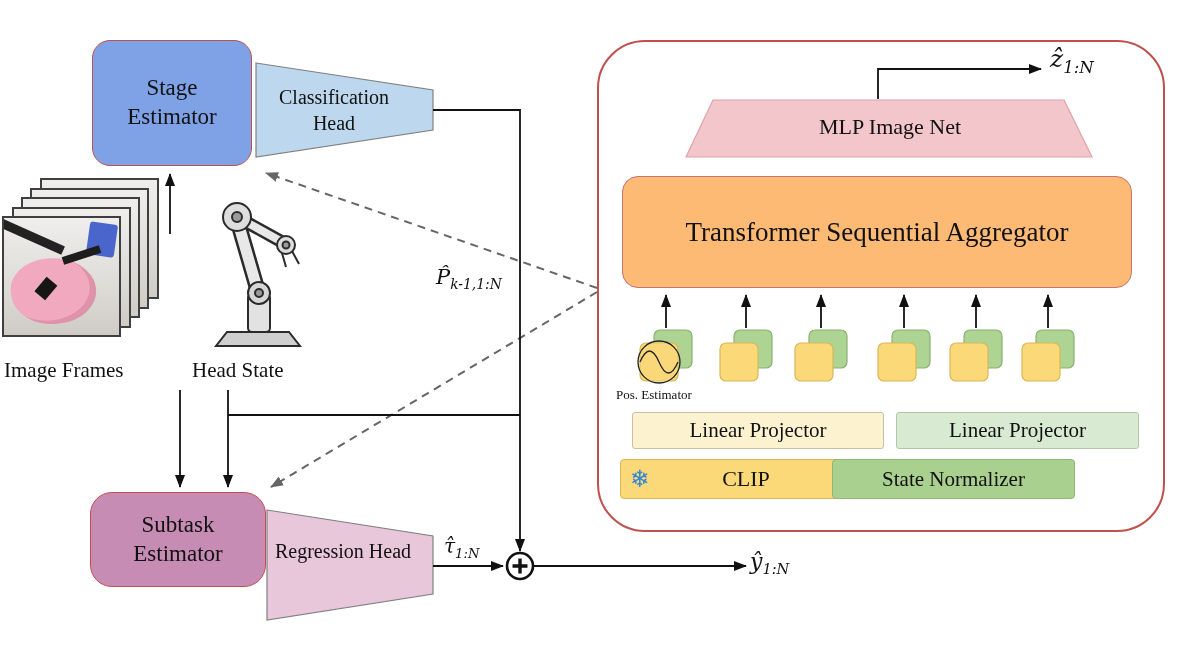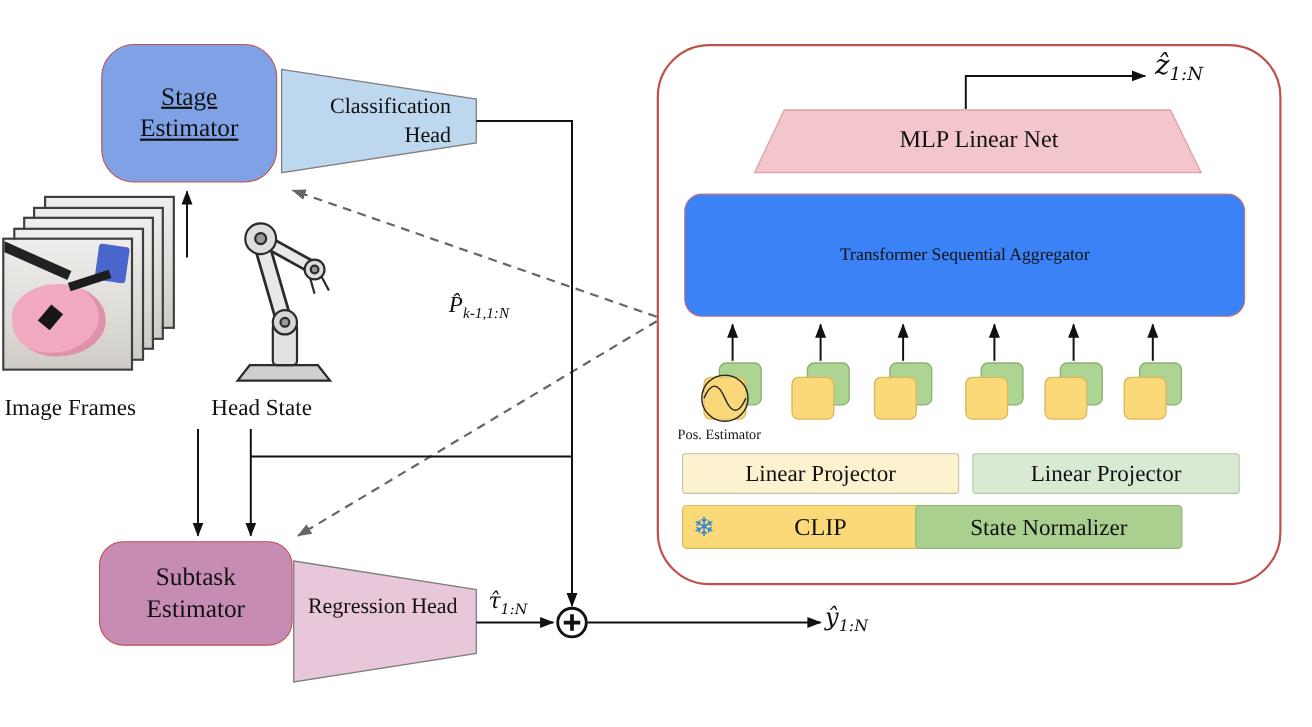--- a/index.html
+++ b/index.html
@@ -6,54 +6,54 @@
   body { background:#fff; }
   #canvas {
     position:relative; width:1193px; height:661px; background:#ffffff;
     font-family:"Liberation Serif","DejaVu Serif",serif; color:#111; overflow:hidden;
   }
   .abs { position:absolute; }
   .center { display:flex; align-items:center; justify-content:center; text-align:center; }
 
   .estimator { border:1.6px solid #C0504D; z-index:2; line-height:1.25; }
   #stage-est { left:92px; top:40px; width:160px; height:126px; background:#7FA2E6;
-               border-radius:30px; font-size:23px; padding:0 26px;text-decoration:underline; }
+               border-radius:18px; font-size:23px; padding:0 26px; }
   #subtask-est { left:90px; top:492px; width:176px; height:95px; background:#C78CB4;
                border-radius:22px; font-size:23px; padding:0 32px; }
 
-  .trap-label { font-size:20px; line-height:1.3; z-index:4; text-align:right; }
+  .trap-label { font-size:20px; line-height:1.3; z-index:4; text-align:center; }
   #class-head-label { left:258px; top:84px; width:152px; }
   #reg-head-label   { left:270px; top:538px; width:146px; }
 
   #panel { left:597px; top:40px; width:568px; height:492px; background:#fff;
            border:2px solid #C0504D; border-radius:48px; z-index:1; }
 
-  #transformer { left:622px; top:176px; width:510px; height:112px; background:#3b82f6;
-                 border:1px solid #C97175; border-radius:16px; font-size:16px; z-index:2;justify-content:center; }
+  #transformer { left:622px; top:176px; width:510px; height:112px; background:#fdba74;
+                 border:1px solid #C97175; border-radius:16px; font-size:27px; z-index:2;justify-content:center; }
   #mlp-label { left:688px; top:113px; width:404px; font-size:22px; z-index:4; text-align:center; }
 
-  .bar { height:37px; font-size:21px; z-index:2; border-radius:3px; }
+  .bar { height:37px; font-size:21px; z-index:2; border-radius:3px;margin-left:12px; }
   #lin-proj-img   { left:620px; top:412px; width:252px; background:#FDF2D0; border:1px solid #c9c0a2; }
   #lin-proj-state { left:884px; top:412px; width:243px; background:#D9EAD3; border:1px solid #b2c7aa; }
   #clip      { left:620px; top:459px; width:252px; height:40px; background:#FBD878;
                border:1px solid #d8b85a; font-size:22px; border-radius:4px; z-index:2; }
   #state-norm{ left:832px; top:459px; width:243px; height:40px; background:#A9D08E;
                border:1px solid #8fb874; font-size:21px; border-radius:4px; z-index:2; }
   #snowflake { position:absolute; left:9px; top:50%; transform:translateY(-50%);
                font-size:24px; color:#2F86D6; font-family:"DejaVu Sans",sans-serif; }
 
   #pos-emb-label { left:616px; top:387px; width:116px; font-size:13px; z-index:4; }
 
   .io-label { font-size:21px; z-index:4; text-align:left; }
   #frames-label { left:4px; top:358px; width:154px; }
   #joint-label  { left:192px; top:358px; width:118px; }
 
   .math { font-style:italic; font-family:"DejaVu Serif","Liberation Serif",serif; z-index:4; }
   .math sub { font-size:0.66em; }
-  #p-hat   { left:408px; top:265px; font-size:21px;font-family:Liberation Serif, serif; }
+  #p-hat   { left:436px; top:265px; font-size:21px; }
   #tau-hat { left:444px; top:534px; font-size:20px; }
   #y-hat   { left:750px; top:549px; font-size:22px; }
   #z-hat   { left:1050px; top:44px; font-size:25px;text-align:center; }
 
   
   #frames-stack { left:2px; top:178px; width:158px; height:160px; z-index:2; }
   .frame { position:absolute; width:119px; height:121px; border:2px solid #3f3f3f;
            background:linear-gradient(180deg,#efeeec 0%,#dddbd6 60%,#cfccc6 100%); overflow:hidden; }
   .cloth { position:absolute; left:6%; top:34%; width:74%; height:56%; background:#F0A9BE;
            border-radius:45% 55% 48% 52%; transform:rotate(-6deg);
@@ -93,21 +93,21 @@
       <div class="clamp"></div>
     </div>
   </div>
 
   <div class="abs io-label" id="frames-label">Image Frames</div>
   <div class="abs io-label" id="joint-label">Head State</div>
 
   <div class="abs trap-label" id="class-head-label">Classification Head</div>
   <div class="abs trap-label" id="reg-head-label">Regression Head</div>
 
-  <div class="abs trap-label" id="mlp-label">MLP Linear Net</div>
+  <div class="abs trap-label" id="mlp-label">MLP Image Net</div>
   <div class="abs center" id="transformer">
     <span>Transformer Sequential Aggregator</span>
   </div>
   <div class="abs" id="pos-emb-label">Pos. Estimator</div>
   <div class="abs center bar" id="lin-proj-img">
     <span>Linear Projector</span>
   </div>
   <div class="abs center bar" id="lin-proj-state">
     <span>Linear Projector</span>
   </div>

